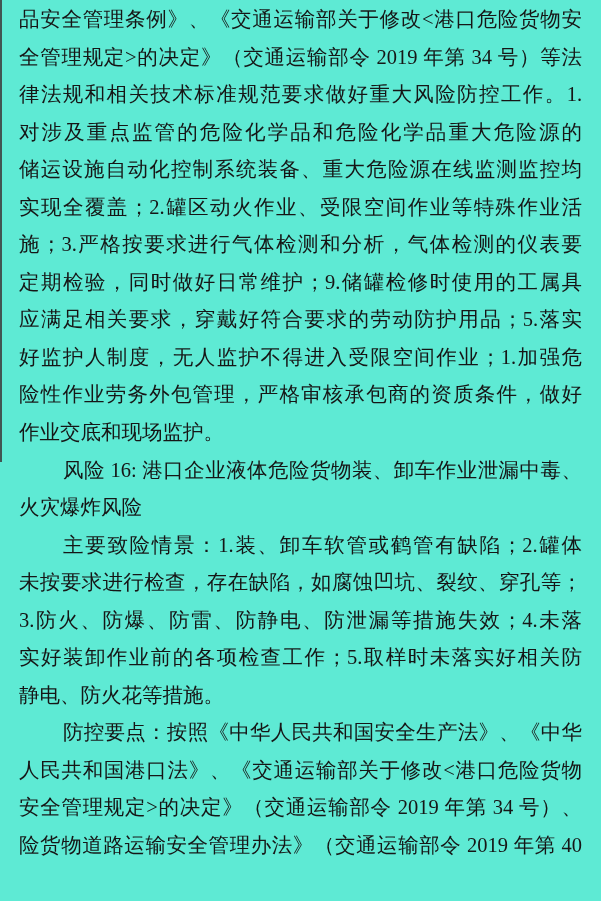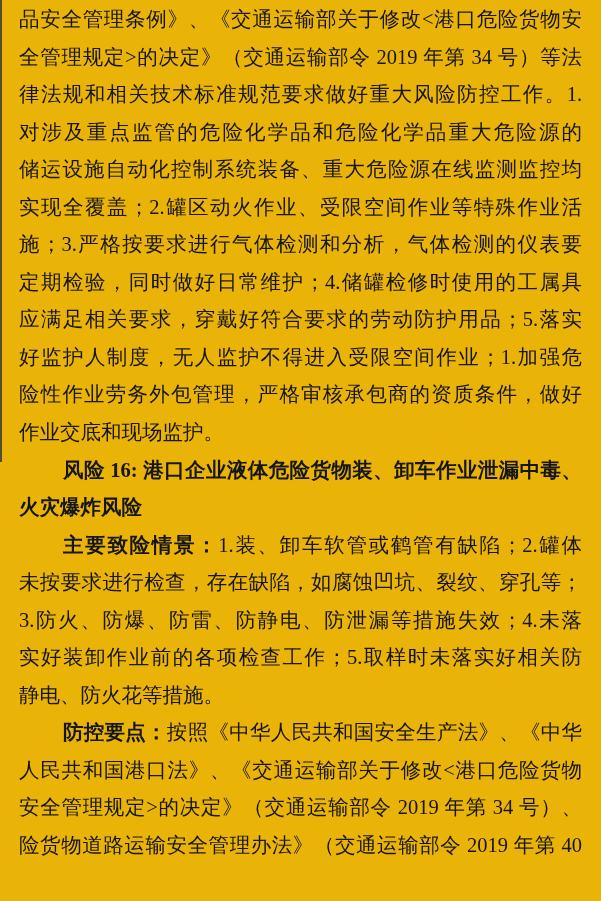--- a/index.html
+++ b/index.html
@@ -4,21 +4,21 @@
 <style>
   html, body {
     margin: 0;
     padding: 0;
     background: #ffffff;
   }
   .page {
     position: relative;
     width: 601px;
     height: 901px;
-    background: #eab308;
+    background: #5eead4;
     overflow: hidden;
     font-family: "Liberation Serif", "DejaVu Serif", serif;
   }
   
   .edge-artifact {
     position: absolute;
     left: 0;
     top: 0;
     width: 2px;
     height: 462px;
@@ -43,37 +43,37 @@
     word-break: break-all;
   }
   .line.end {
     text-align: right;
     text-align-last: left;
   }
   .line.indent {
     padding-left: 44px;
   }
   .seg-b {
-    font-weight: 700;
+    font-weight: 400;
   }
 </style>
 </head>
 <body>
 
 <div class="page">
   <div class="edge-artifact"></div>
   <div class="textblock" id="doc">
       <div class="line"><span>品安全管理条例》、《交通运输部关于修改&lt;港口危险货物安</span></div>
       <div class="line"><span>全管理规定&gt;的决定》（交通运输部令 2019 年第 34 号）等法</span></div>
       <div class="line"><span>律法规和相关技术标准规范要求做好重大风险防控工作。1.</span></div>
       <div class="line"><span>对涉及重点监管的危险化学品和危险化学品重大危险源的</span></div>
       <div class="line"><span>储运设施自动化控制系统装备、重大危险源在线监测监控均</span></div>
       <div class="line"><span>实现全覆盖；2.罐区动火作业、受限空间作业等特殊作业活</span></div>
       <div class="line"><span>施；3.严格按要求进行气体检测和分析，气体检测的仪表要</span></div>
-      <div class="line"><span>定期检验，同时做好日常维护；4.储罐检修时使用的工属具</span></div>
+      <div class="line"><span>定期检验，同时做好日常维护；9.储罐检修时使用的工属具</span></div>
       <div class="line"><span>应满足相关要求，穿戴好符合要求的劳动防护用品；5.落实</span></div>
       <div class="line"><span>好监护人制度，无人监护不得进入受限空间作业；1.加强危</span></div>
       <div class="line"><span>险性作业劳务外包管理，严格审核承包商的资质条件，做好</span></div>
       <div class="line end"><span>作业交底和现场监护。</span></div>
       <div class="line indent"><span class="seg-b">风险 16: 港口企业液体危险货物装、卸车作业泄漏中毒、</span></div>
       <div class="line end"><span class="seg-b">火灾爆炸风险</span></div>
       <div class="line indent"><span class="seg-b">主要致险情景：</span><span>1.装、卸车软管或鹤管有缺陷；2.罐体</span></div>
       <div class="line"><span>未按要求进行检查，存在缺陷，如腐蚀凹坑、裂纹、穿孔等；</span></div>
       <div class="line"><span>3.防火、防爆、防雷、防静电、防泄漏等措施失效；4.未落</span></div>
       <div class="line"><span>实好装卸作业前的各项检查工作；5.取样时未落实好相关防</span></div>

